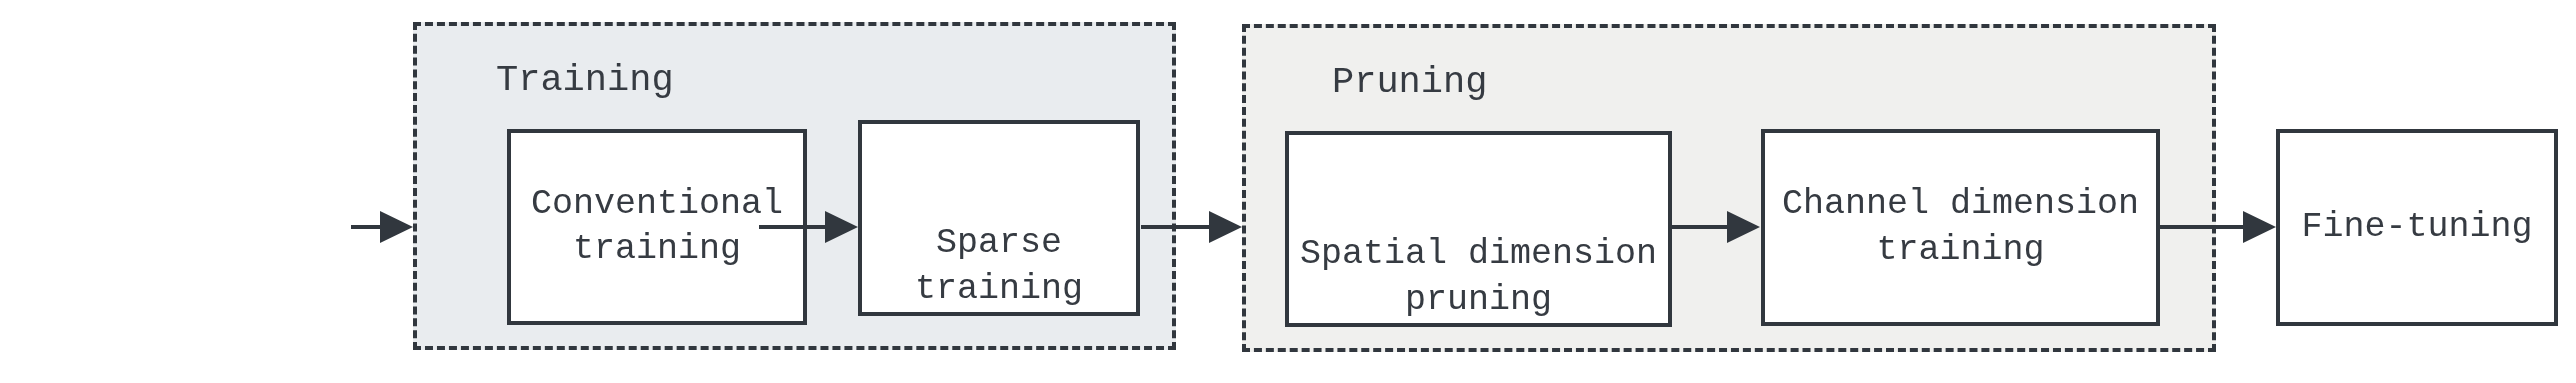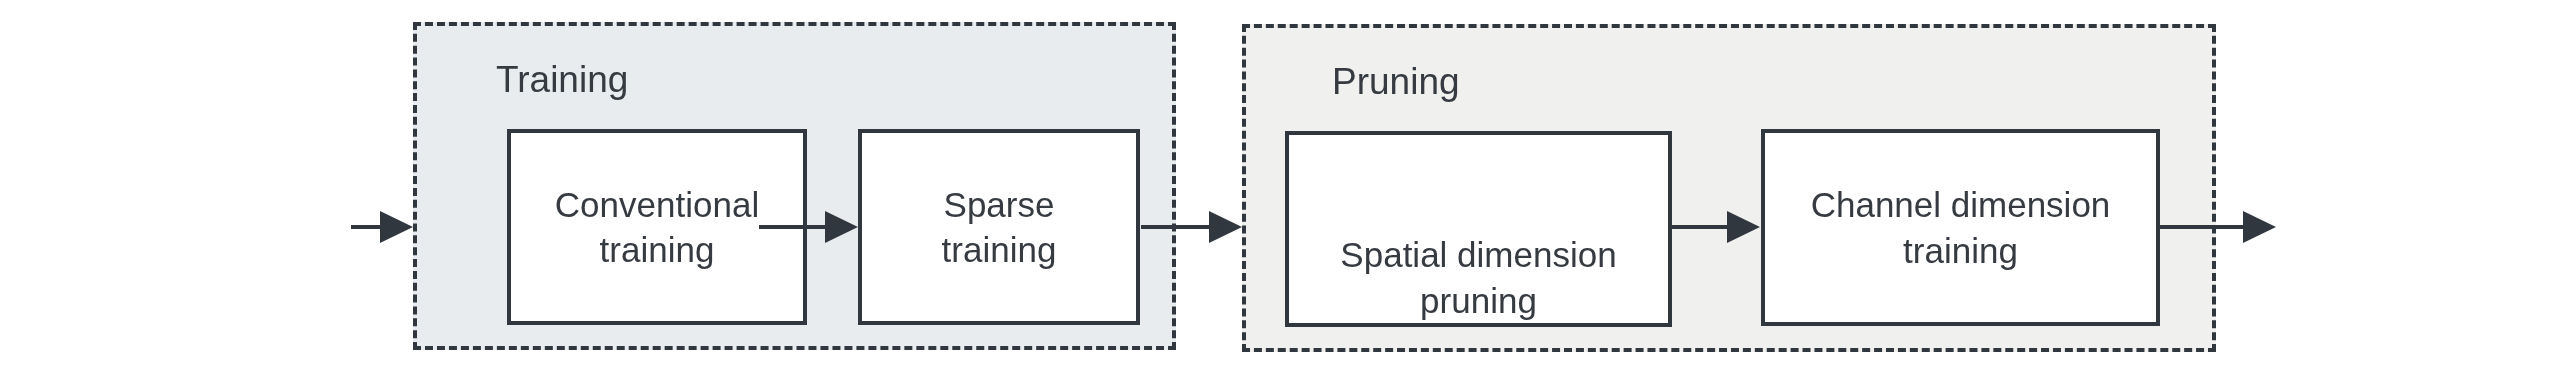--- a/index.html
+++ b/index.html
@@ -9,21 +9,21 @@
     --training-fill: #e9ecef;
     --pruning-fill: #f0f0ee;
     --background: #ffffff;
   }
   html, body { margin: 0; padding: 0; background: var(--background); }
   .canvas {
     position: relative;
     width: 2576px;
     height: 383px;
     background: var(--background);
-    font-family: Liberation Sans, sans-serif;
+    font-family: Liberation Mono, monospace;
     overflow: hidden;
     border-radius: 16px;
   }
   
   .group {
     position: absolute;
     box-sizing: border-box;
     border: 4px dashed var(--line);
     z-index: 1;
   }
@@ -56,21 +56,21 @@
   }
   .node-label {
     white-space: pre-line;
     text-align: center;
     font-size: 35px;
     line-height: 1.3;
     color: var(--text);
   }
   .node-over         { left: 14.3px;   top: 129px; width: 337px; height: 197px; }
   .node-conventional { left: 459px;  top: 129px; width: 300px; height: 196px; margin-left: 48px; }
-  .node-sparse       { left: 858px; top: 129px; width: 282px; height: 196px; }
+  .node-sparse       { left: 858px; top: 120px; width: 282px; height: 196px; align-items: flex-end; }
   .node-spatial      { left: 1285px; top: 131px; width: 387px; height: 196px; align-items: flex-end; }
   .node-channel      { left: 1761px; top: 129px; width: 399px; height: 197px; }
   .node-finetune     { left: 2276px; top: 129px; width: 282px; height: 197px; }
   
   .arrow {
     position: absolute;
     top: 211px;
     height: 32px;
     z-index: 3;
   }
@@ -121,20 +121,23 @@
   <div class="node node-spatial">
     <span class="node-label">Spatial dimension
 pruning</span>
   </div>
 
   <div class="node node-channel">
     <span class="node-label">Channel dimension
 training</span>
   </div>
 
+  <div class="node node-finetune">
+    <span class="node-label">Fine-tuning</span>
+  </div>
 
   <div class="arrow arrow-1">
     <div class="arrow-line"></div>
     <div class="arrow-head"></div>
   </div>
   <div class="arrow arrow-2">
     <div class="arrow-line"></div>
     <div class="arrow-head"></div>
   </div>
   <div class="arrow arrow-3">

